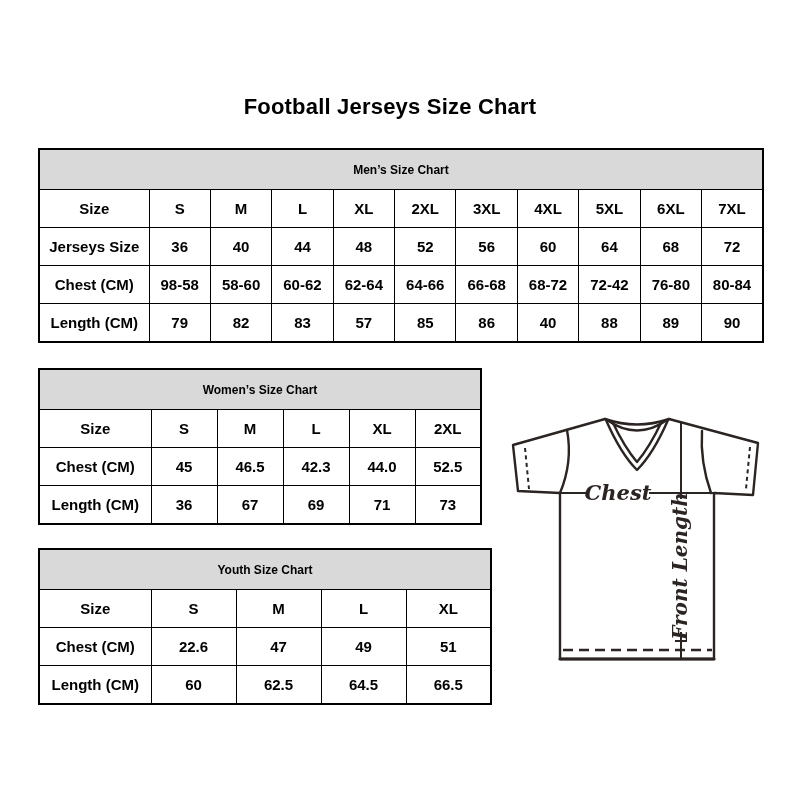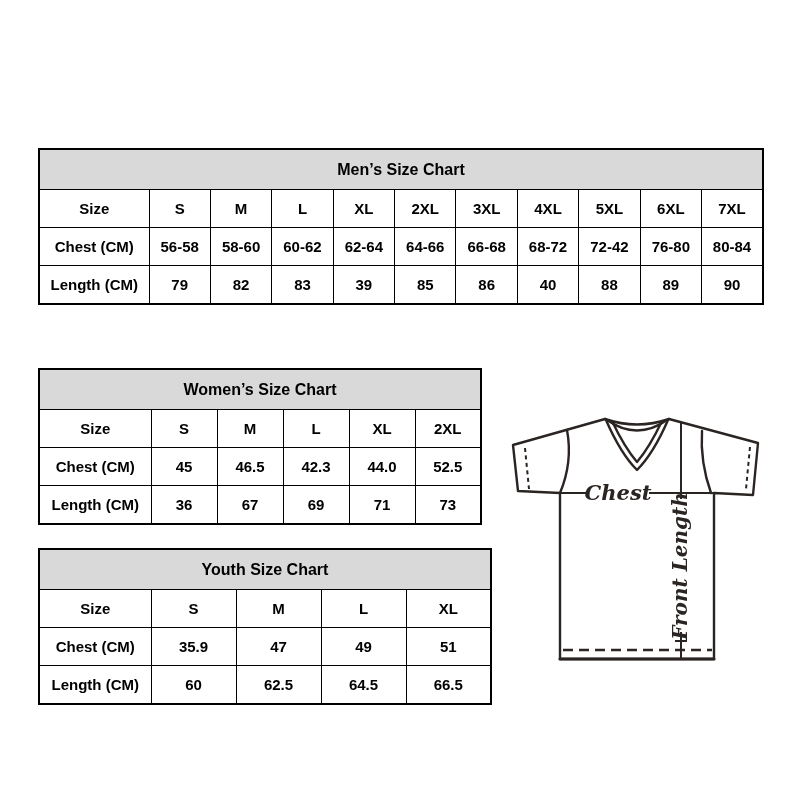--- a/index.html
+++ b/index.html
@@ -24,21 +24,21 @@
   }
   table.size-table {
     position: absolute;
     border-collapse: collapse;
     table-layout: fixed;
     border: 2.5px solid #000;
     font-weight: bold;
   }
   table.size-table th.tbl-title {
     background: #d9d9d9;
-    font-size: 16px;
+    font-size: 12px;
     font-weight: bold;
     text-align: center;
     height: 37px;
     border: 1.5px solid #000;
   }
   table.size-table td {
     border: 1.5px solid #000;
     text-align: center;
     vertical-align: middle;
     font-size: 15px;
@@ -63,20 +63,21 @@
     font-style: italic;
     font-weight: bold;
     fill: #2a2422;
   }
 </style>
 </head>
 <body>
 
 <div class="page">
 
+  <div class="page-title">Football Jerseys Size Chart</div>
 
   <table class="size-table" id="mens-table">
       <colgroup>
         <col style="width: 110px;">
         <col>
         <col>
         <col>
         <col>
         <col>
         <col>
@@ -98,38 +99,51 @@
           <td>L</td>
           <td>XL</td>
           <td>2XL</td>
           <td>3XL</td>
           <td>4XL</td>
           <td>5XL</td>
           <td>6XL</td>
           <td>7XL</td>
         </tr>
         <tr>
+          <td>Jerseys Size</td>
+          <td>36</td>
+          <td>40</td>
+          <td>44</td>
+          <td>48</td>
+          <td>52</td>
+          <td>56</td>
+          <td>60</td>
+          <td>64</td>
+          <td>68</td>
+          <td>72</td>
+        </tr>
+        <tr>
           <td>Chest (CM)</td>
-          <td>56-58</td>
+          <td>98-58</td>
           <td>58-60</td>
           <td>60-62</td>
           <td>62-64</td>
           <td>64-66</td>
           <td>66-68</td>
           <td>68-72</td>
           <td>72-42</td>
           <td>76-80</td>
           <td>80-84</td>
         </tr>
         <tr>
           <td>Length (CM)</td>
           <td>79</td>
           <td>82</td>
           <td>83</td>
-          <td>39</td>
+          <td>57</td>
           <td>85</td>
           <td>86</td>
           <td>40</td>
           <td>88</td>
           <td>89</td>
           <td>90</td>
         </tr>
       </tbody>
   </table>
 
@@ -191,21 +205,21 @@
     <tbody>
         <tr>
           <td>Size</td>
           <td>S</td>
           <td>M</td>
           <td>L</td>
           <td>XL</td>
         </tr>
         <tr>
           <td>Chest (CM)</td>
-          <td>35.9</td>
+          <td>22.6</td>
           <td>47</td>
           <td>49</td>
           <td>51</td>
         </tr>
         <tr>
           <td>Length (CM)</td>
           <td>60</td>
           <td>62.5</td>
           <td>64.5</td>
           <td>66.5</td>

